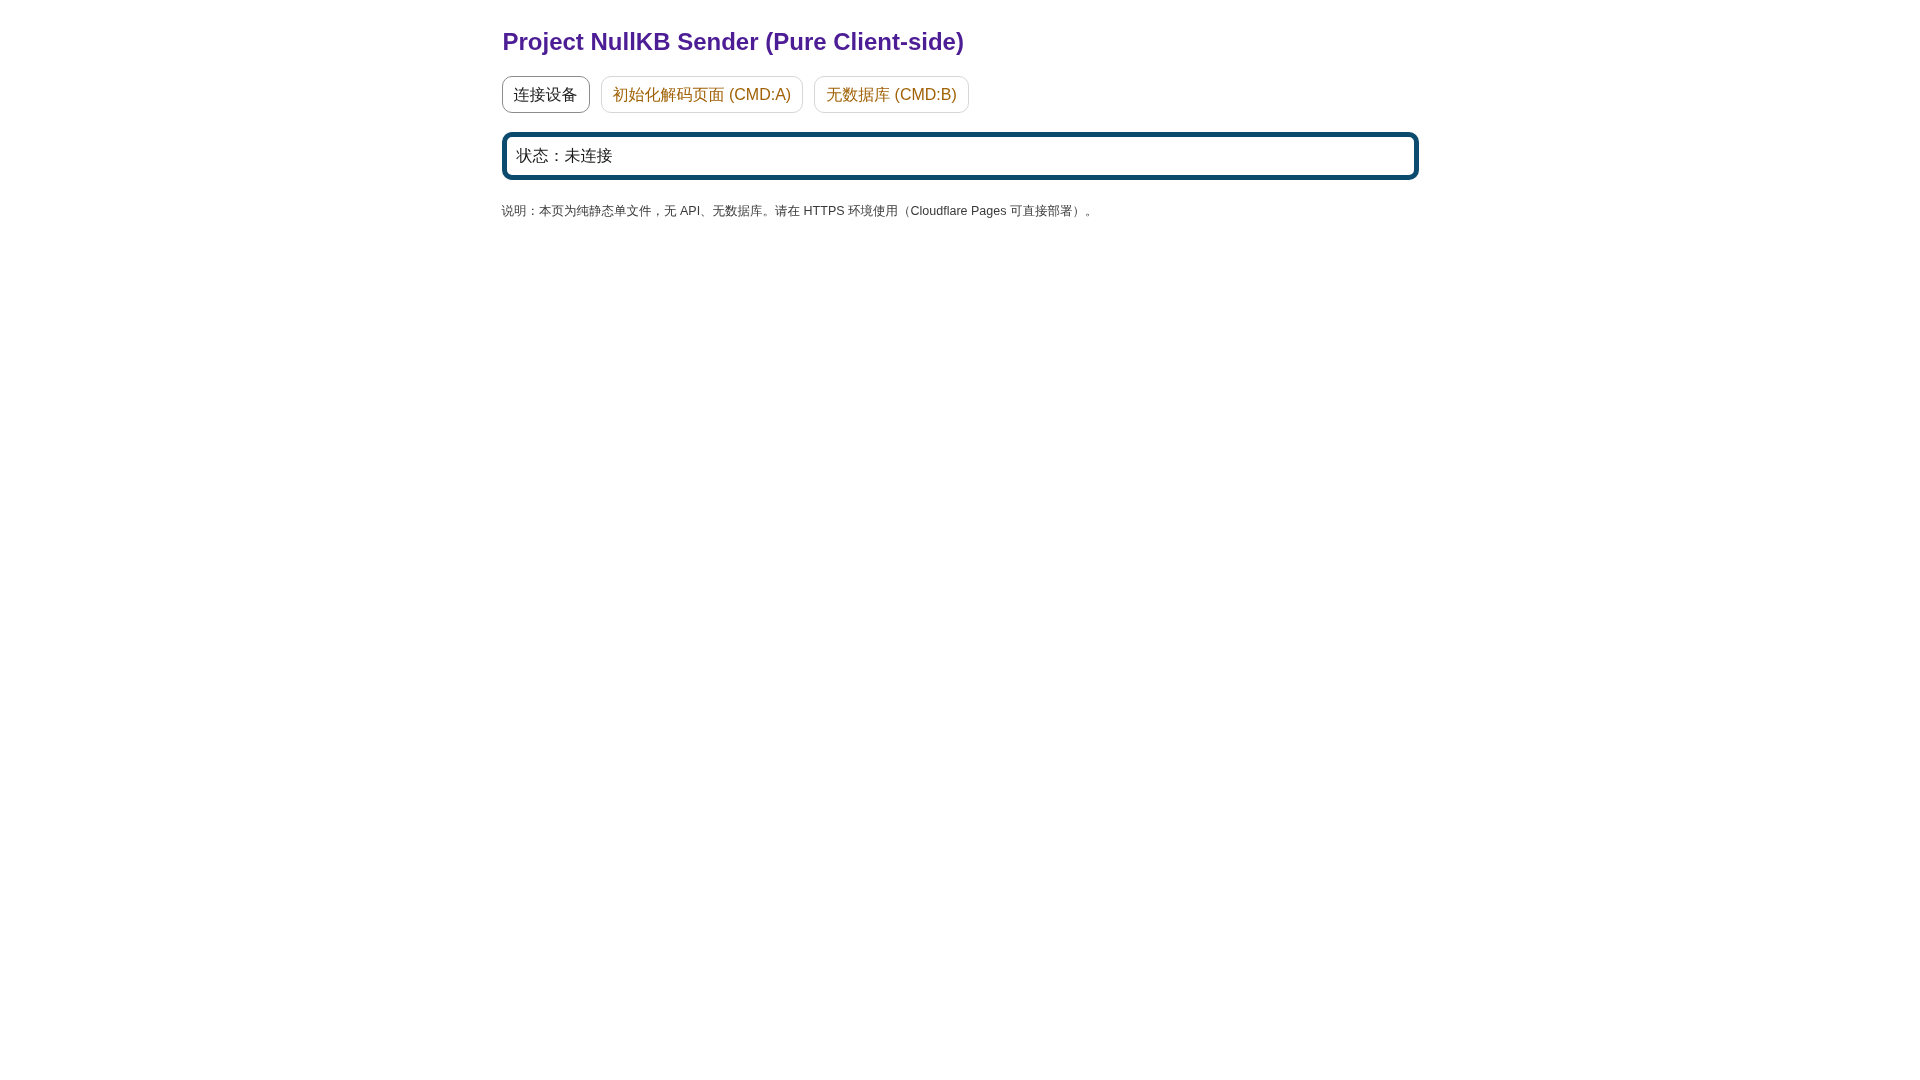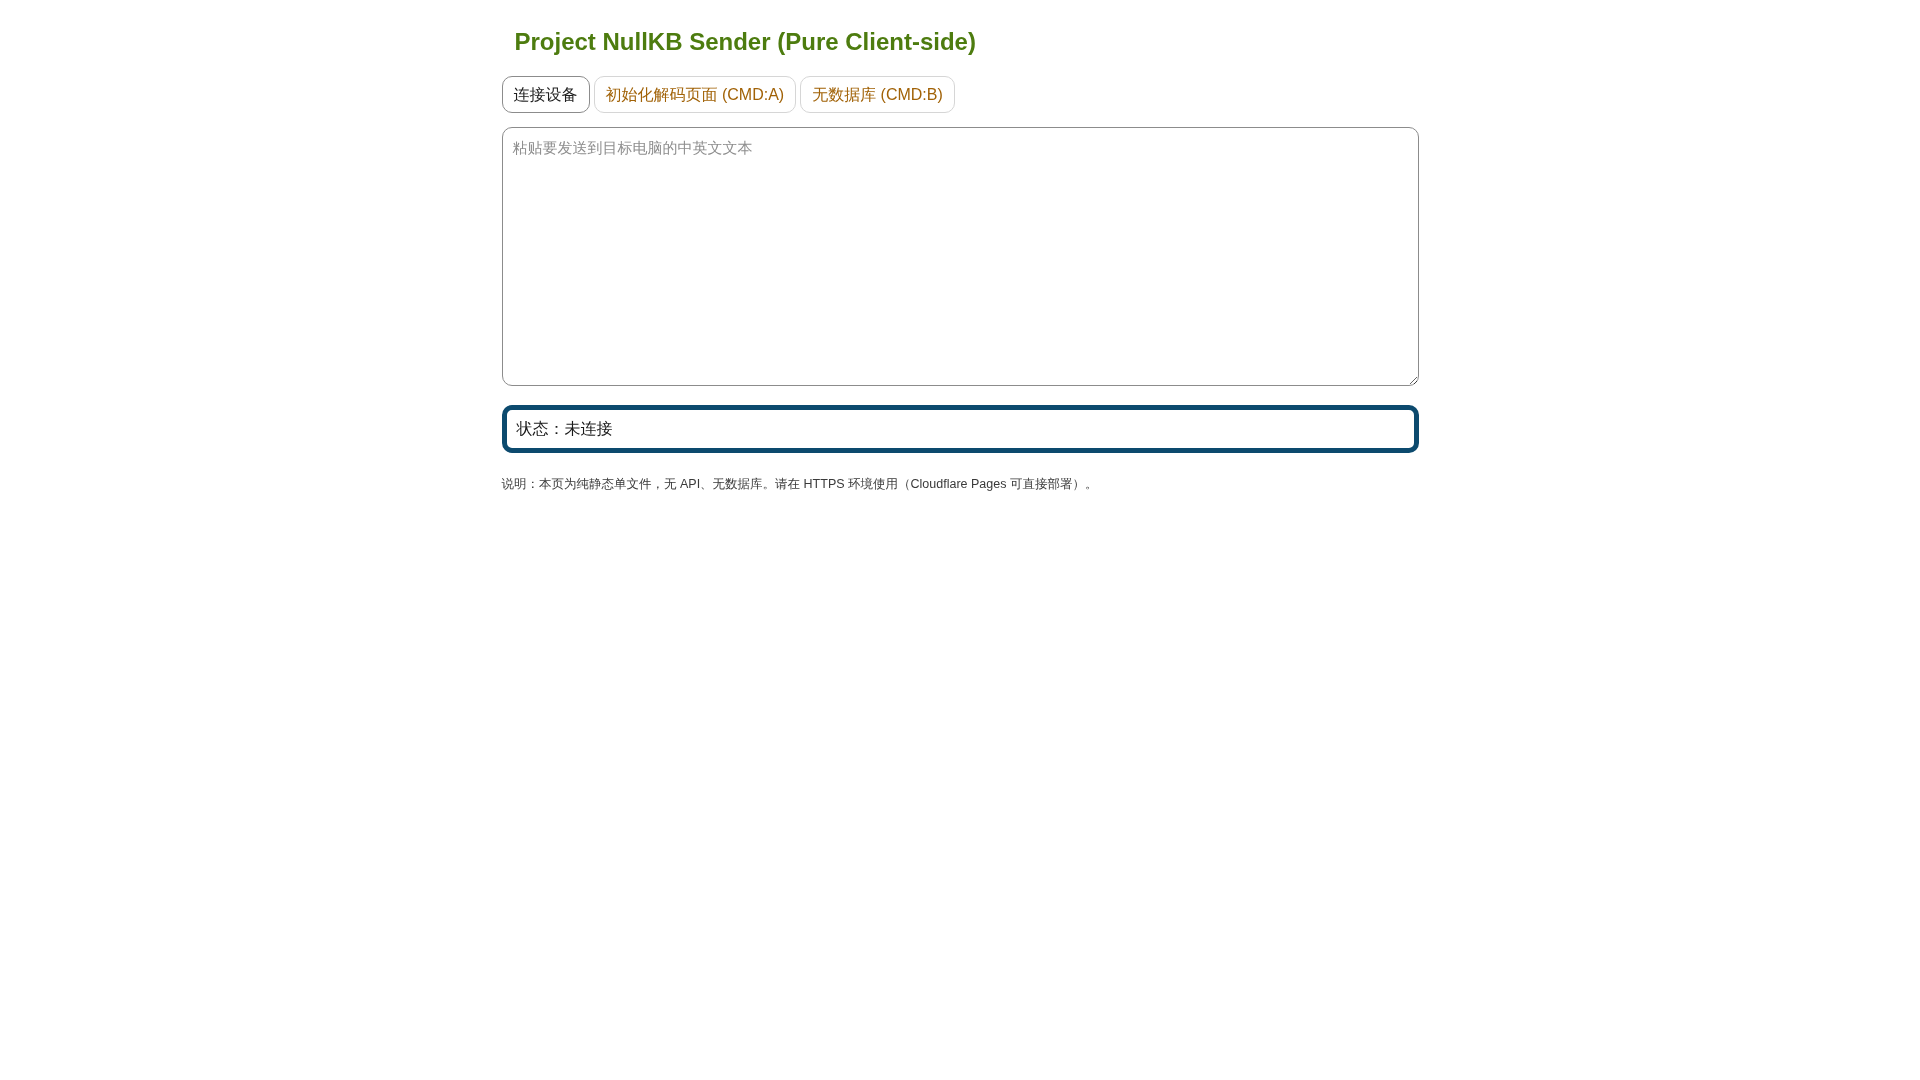--- a/index.html
+++ b/index.html
@@ -14,27 +14,27 @@
     color: #1f1f1f;
   }
   .wrap {
     max-width: 917px;
     margin: 0 auto;
     padding-top: 6px;
   }
   h1.page-title {
     font-size: 24px;
     font-weight: bold;
-    color: #4d7c0f;
-    margin: 22px 0 20px 13px;
+    color: #4c1d95;
+    margin: 22px 0 20px 1px;
     letter-spacing: 0;
   }
   .btn-row {
     display: flex;
-    column-gap: 4px;
+    column-gap: 11px;
     margin-bottom: 14px;
   }
   button.cmd-btn {
     font-family: inherit;
     font-size: 16px;
     line-height: 17px;
     padding: 9px 11px;
     background: #ffffff;
     color: #1f1f1f;
     border: 1px solid #8c8c8c;
@@ -85,21 +85,20 @@
 <div class="wrap">
 
   <h1 class="page-title">Project NullKB Sender (Pure Client-side)</h1>
 
   <div class="btn-row">
     <button class="cmd-btn">连接设备</button>
     <button class="cmd-btn" disabled="">初始化解码页面 (CMD:A)</button>
     <button class="cmd-btn" disabled="">无数据库 (CMD:B)</button>
   </div>
 
-  <textarea class="paste-area" placeholder="粘贴要发送到目标电脑的中英文文本" style=""></textarea>
 
   <div class="status-bar">
     <span>状态：未连接</span>
   </div>
 
   <div class="note">说明：本页为纯静态单文件，无 API、无数据库。请在 HTTPS 环境使用（Cloudflare Pages 可直接部署）。</div>
 
 </div>
 
 </body></html>

